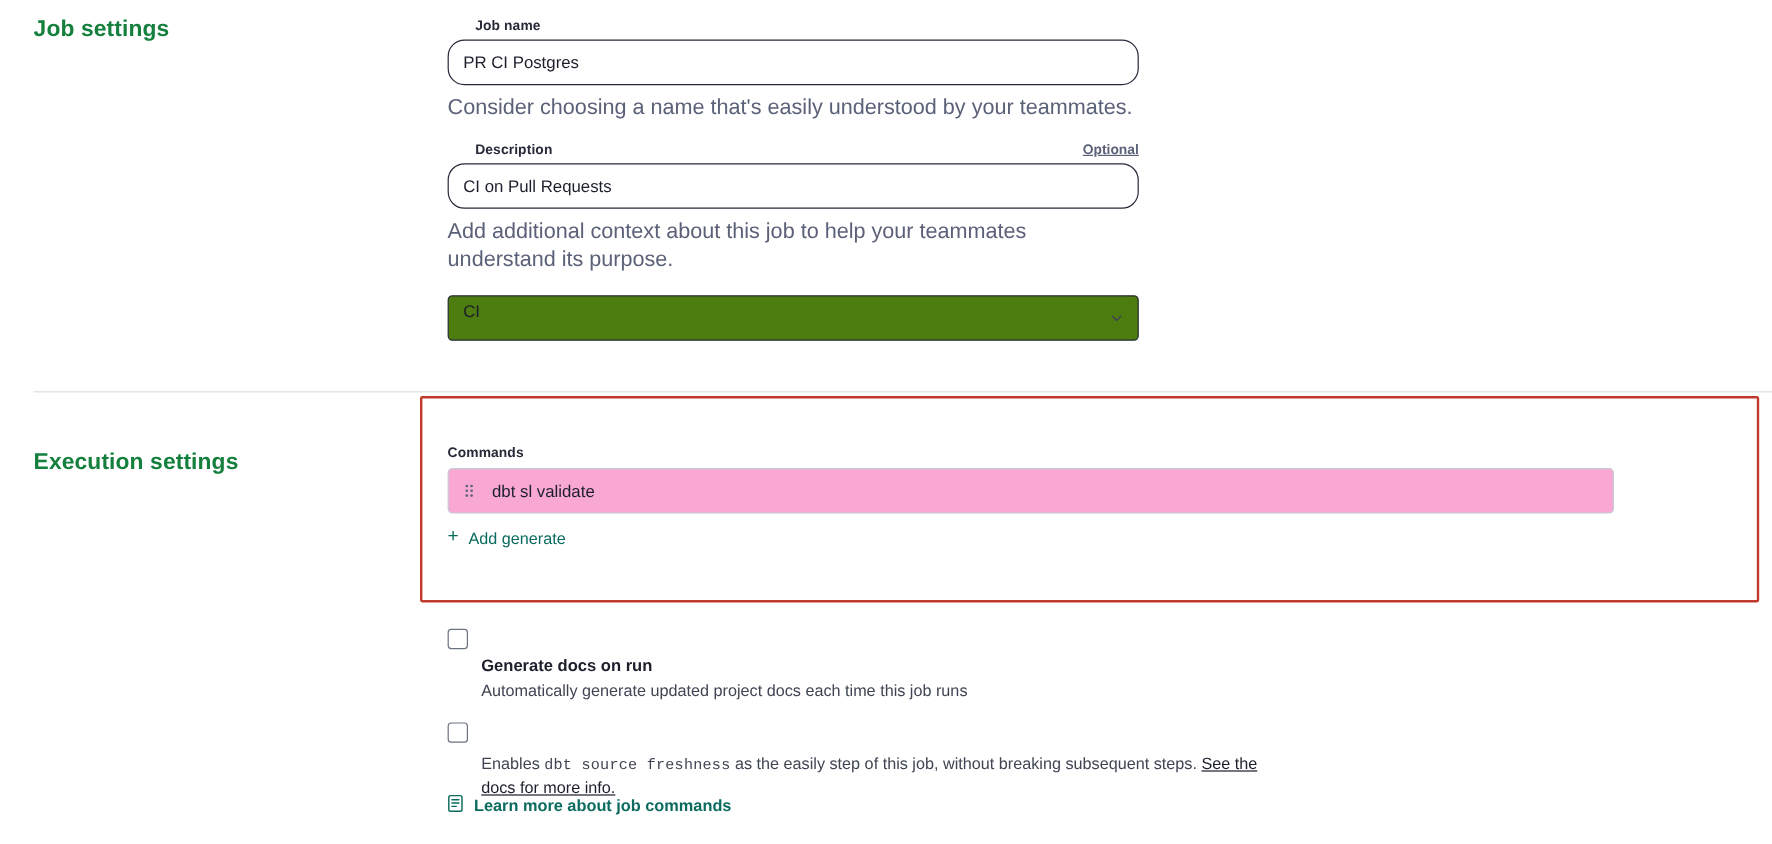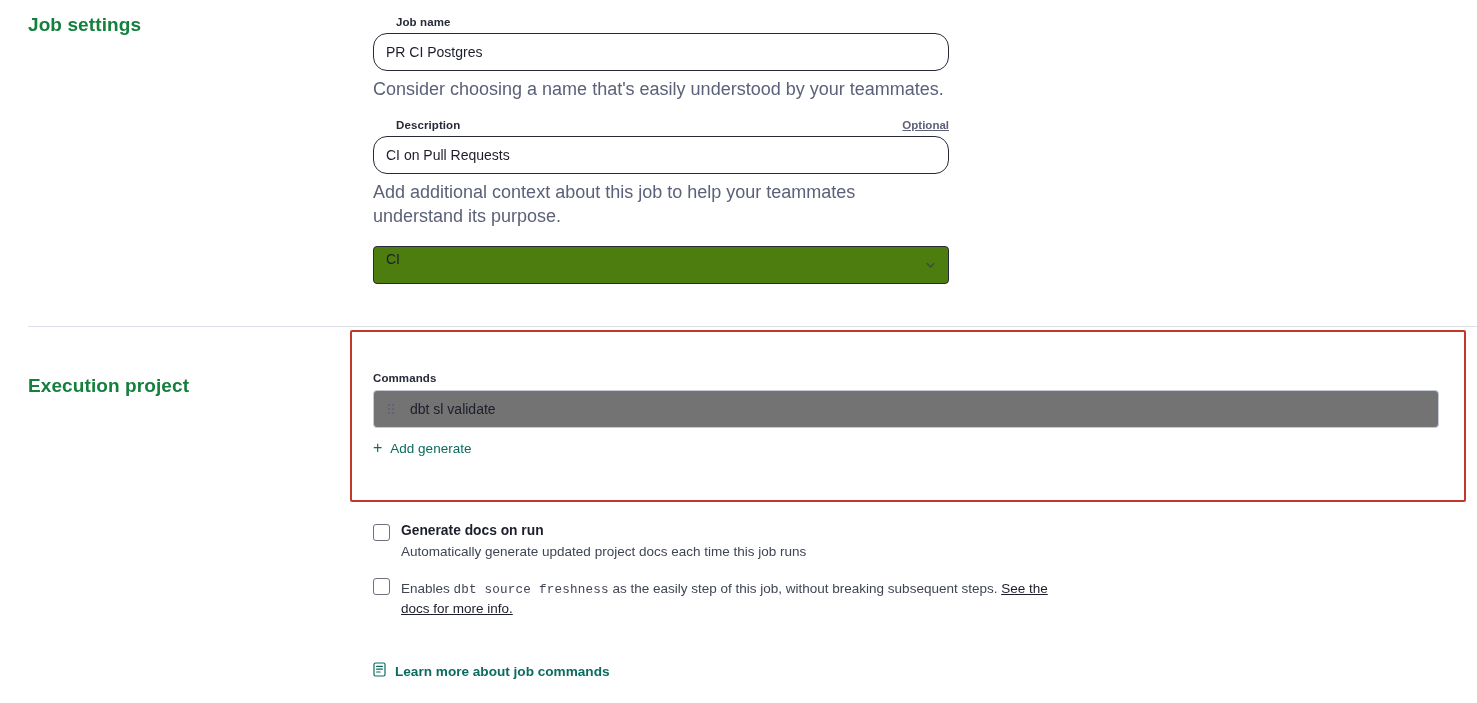--- a/index.html
+++ b/index.html
@@ -135,25 +135,25 @@
   }
 
   .commands-label {
     font-size: 11.5px;
     font-weight: bold;
     color: #262a38;
     margin-bottom: 6px;
     letter-spacing: 0.1px;
   }
   .command-row {
-    width: 1066px;
+    width: 972px;
     height: 38px;
     border: 1px solid #c6cad6;
     border-radius: 4px;
-    background: #737373;
+    background: #f9a8d4;
     display: flex;
     align-items: center;
     padding: 0 10px;
   }
   .drag-handle {
     width: 14px;
     height: 16px;
     margin-right: 12px;
     display: flex;
     align-items: center;
@@ -197,21 +197,21 @@
     width: 17px;
     height: 17px;
     border: 1.5px solid #6b7280;
     border-radius: 3px;
     background: #fff;
     margin-right: 11px;
     margin-top: 2px;
     flex: 0 0 auto;
     cursor: pointer;
   }
-  .check-body { flex: 1; }
+  .check-body { flex: 1; margin-top: 24px; }
   .check-title {
     font-size: 13.8px;
     font-weight: bold;
     color: #1c1e2b;
     line-height: 1.25;
   }
   .check-desc {
     font-size: 13.5px;
     color: #3f4553;
     line-height: 1.45;
@@ -278,21 +278,21 @@
             <path d="M3 5 L6.5 8.5 L10 5" stroke="#3f4553" stroke-width="1.2" stroke-linecap="round" stroke-linejoin="round"></path>
           </svg>
         </span>
       </div>
     </div>
 
   </div>
 
   <div class="divider"></div>
 
-  <div class="section-title" id="execution-settings-title">Execution project</div>
+  <div class="section-title" id="execution-settings-title">Execution settings</div>
 
   <div class="highlight-box"></div>
 
   <div class="exec-col">
     <div class="commands-label">Commands</div>
 
     <div class="command-row">
       <span class="drag-handle">
         <svg width="8" height="14" viewBox="0 0 8 14" xmlns="http://www.w3.org/2000/svg">
           <circle cx="2" cy="3" r="1.1" fill="#5b6178"></circle>

